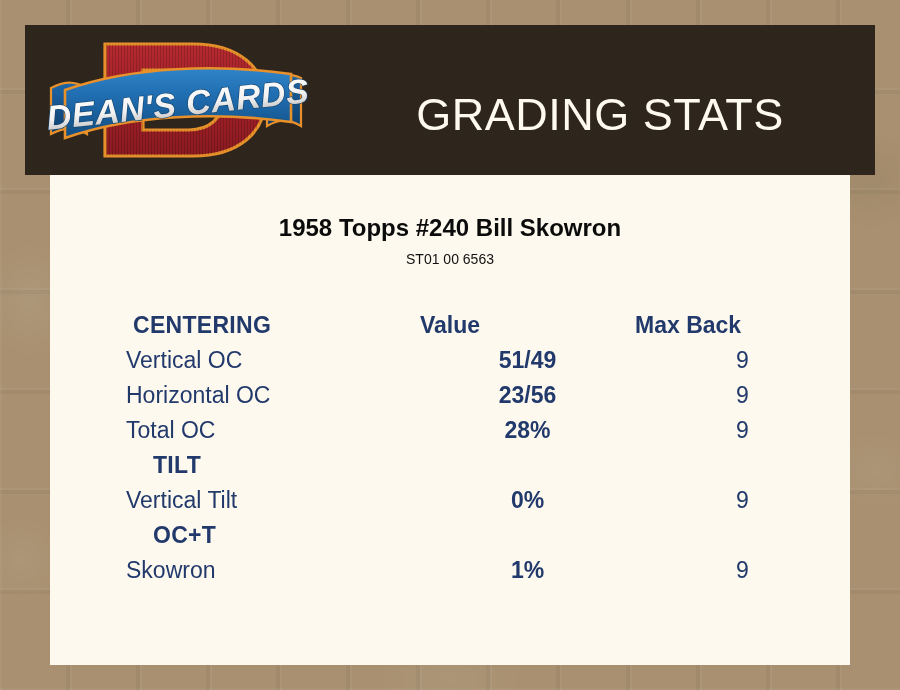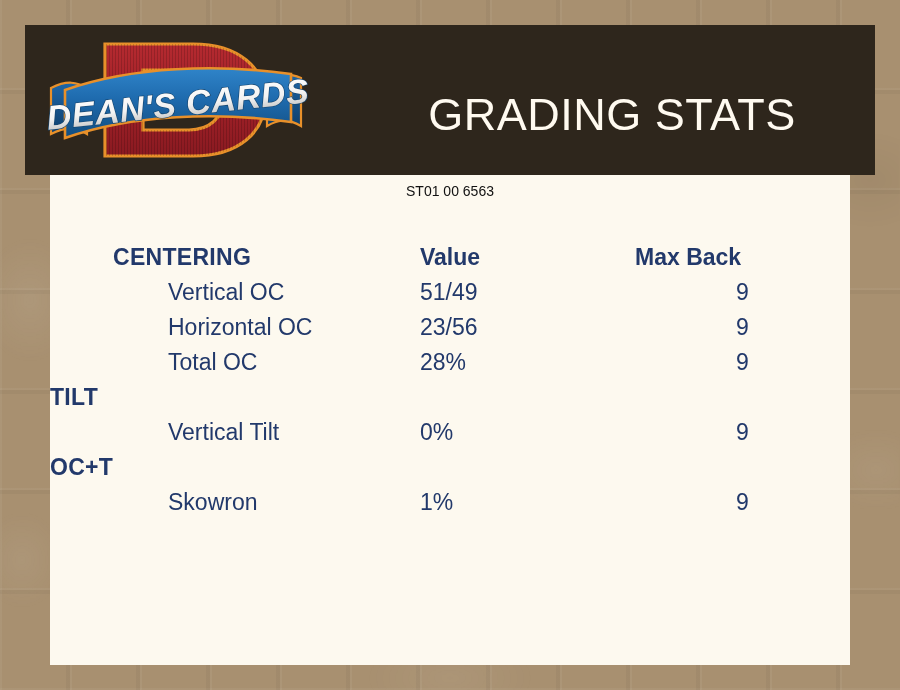--- a/index.html
+++ b/index.html
@@ -68,21 +68,21 @@
     left: 18px;
     top: 5px;
     width: 265px;
     height: 140px;
   }
   .logo-svg { display: block; }
 
   
   .header-titles {
     position: absolute;
-    left: 312px;
+    left: 300px;
     top: 0;
     width: 550px;
     height: 179px;
     display: flex;
     flex-direction: row;
     align-items: center;
     justify-content: center;
   }
   .header-title {
     color: #fffaf0;
@@ -149,40 +149,41 @@
     color: #22396b;
     font-size: 23px;
     line-height: 35px;
   }
 
   .sec-head td {
     font-weight: bold;
     font-size: 23px;
   }
   .sec-head .lbl {
+    padding-left: 103px;
     letter-spacing: 0.3px;
   }
   .col-head td {
     font-weight: bold;
   }
   .col-head .lbl {
-    padding-left: 63px;
+    padding-left: 83px;
     letter-spacing: 0.3px;
   }
   .col-head .val,
   .col-head .grd {
   }
 
   .data-row .lbl {
-    padding-left: 118px;
+    padding-left: 76px;
     font-weight: normal;
   }
   .data-row .val {
-    text-align: left;
-    font-weight: normal;
+    text-align: center;
+    font-weight: bold;
   }
   .data-row .grd {
     text-align: center;
     font-weight: normal;
   }
 </style>
 </head>
 <body>
 
 <div id="page-root">
@@ -239,20 +240,21 @@
       </svg>
     </div>
 
     <div class="header-titles">
       <div class="header-title">GRADING STATS</div>
     </div>
   </div>
 
   <div class="content-panel">
 
+    <div class="card-title">1958 Topps #240 Bill Skowron</div>
 
     <div class="card-serial">ST01 00 6563</div>
 
     <table class="stats-table">
       <colgroup>
         <col class="c-label">
         <col class="c-value">
         <col class="c-grade">
       </colgroup>
       <tbody>

